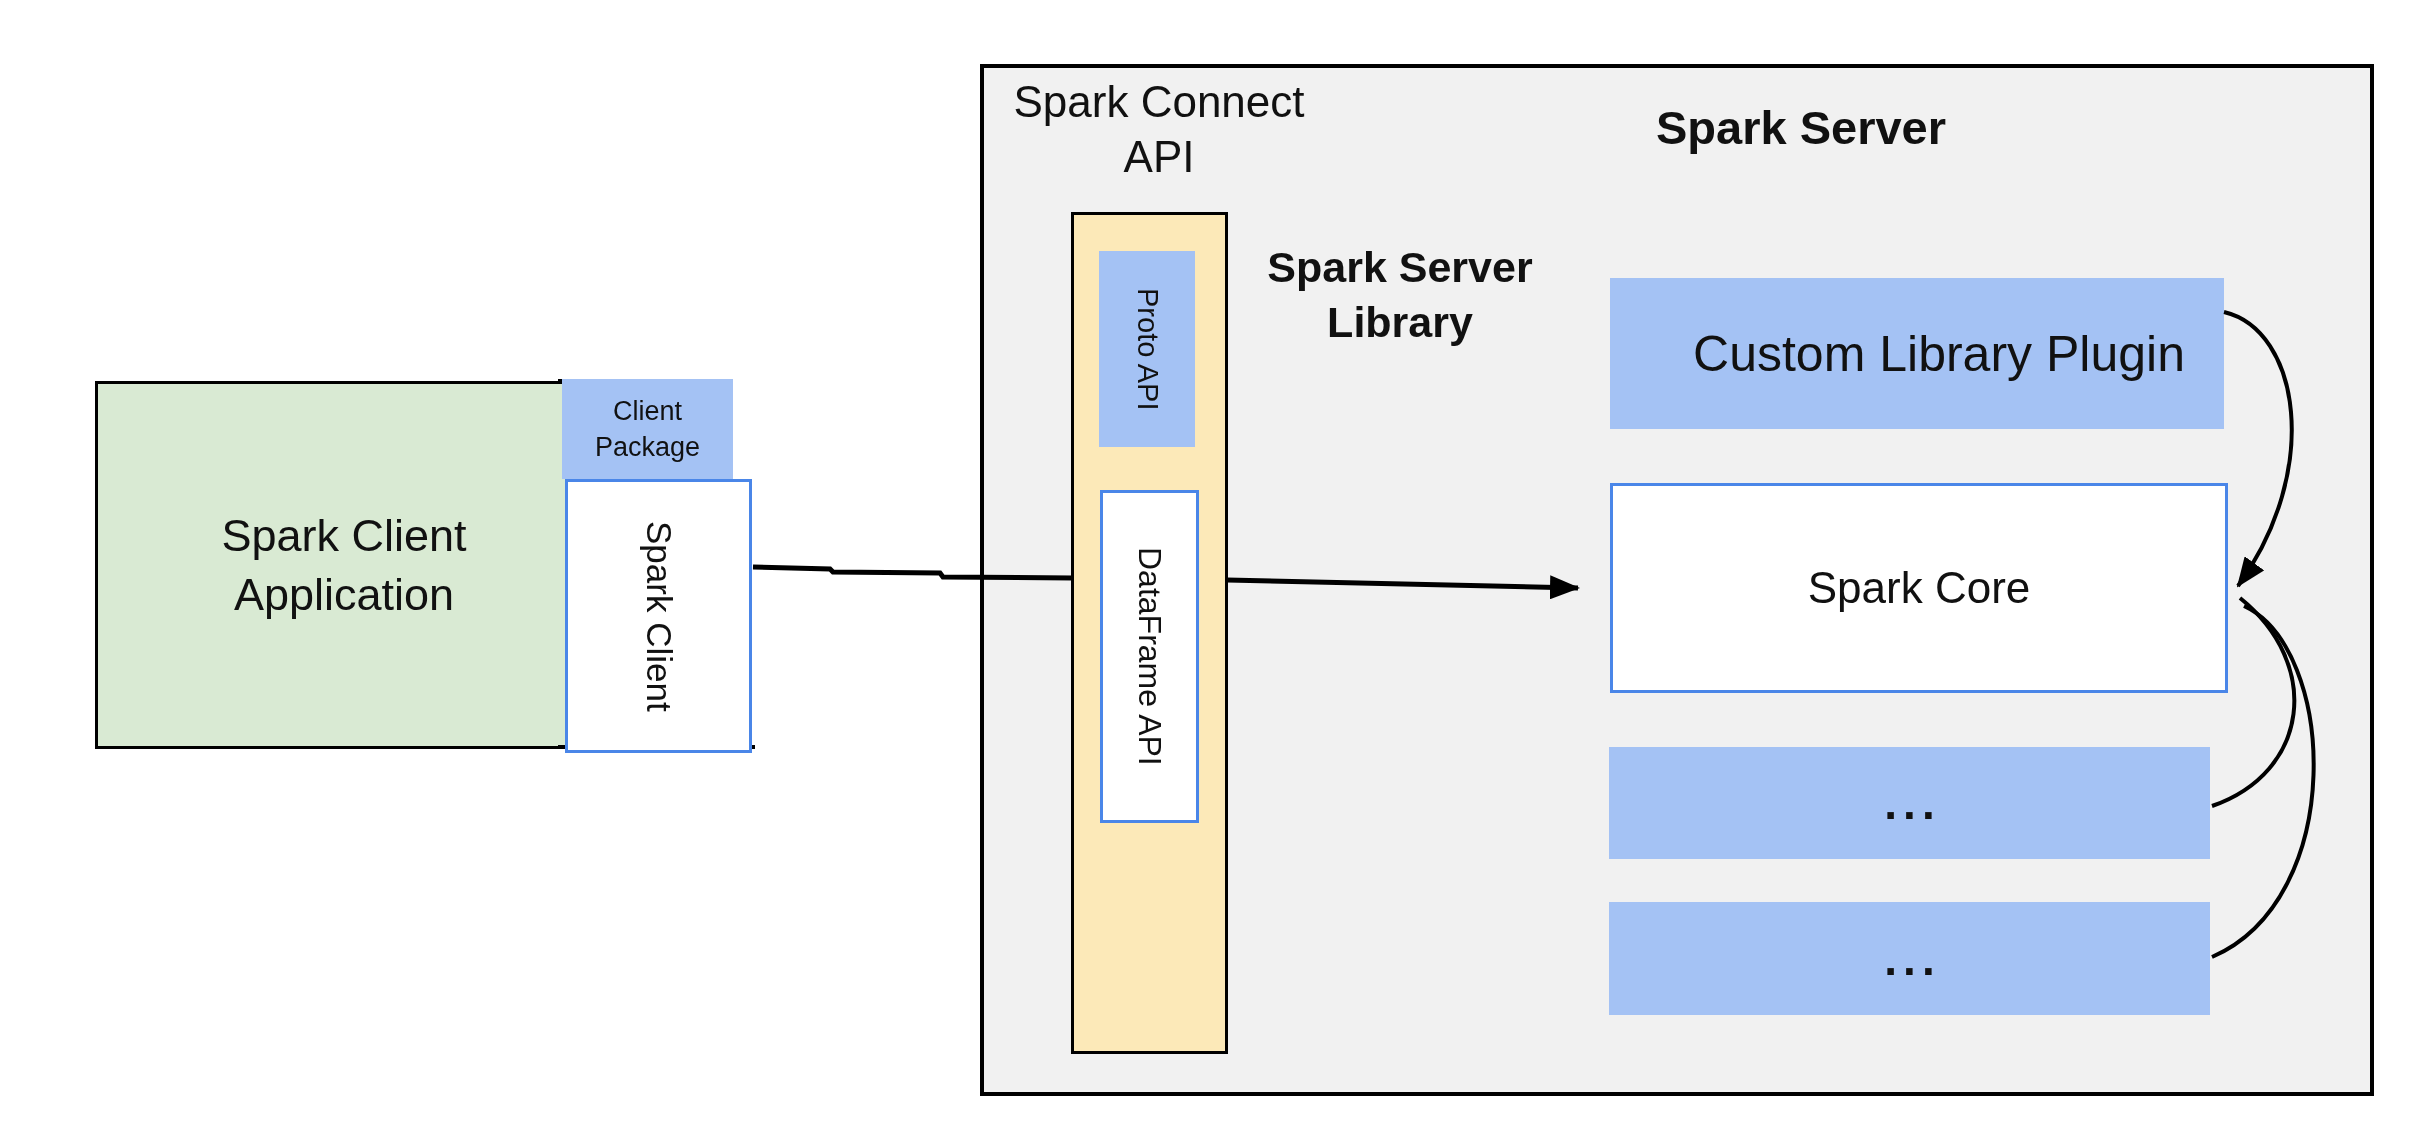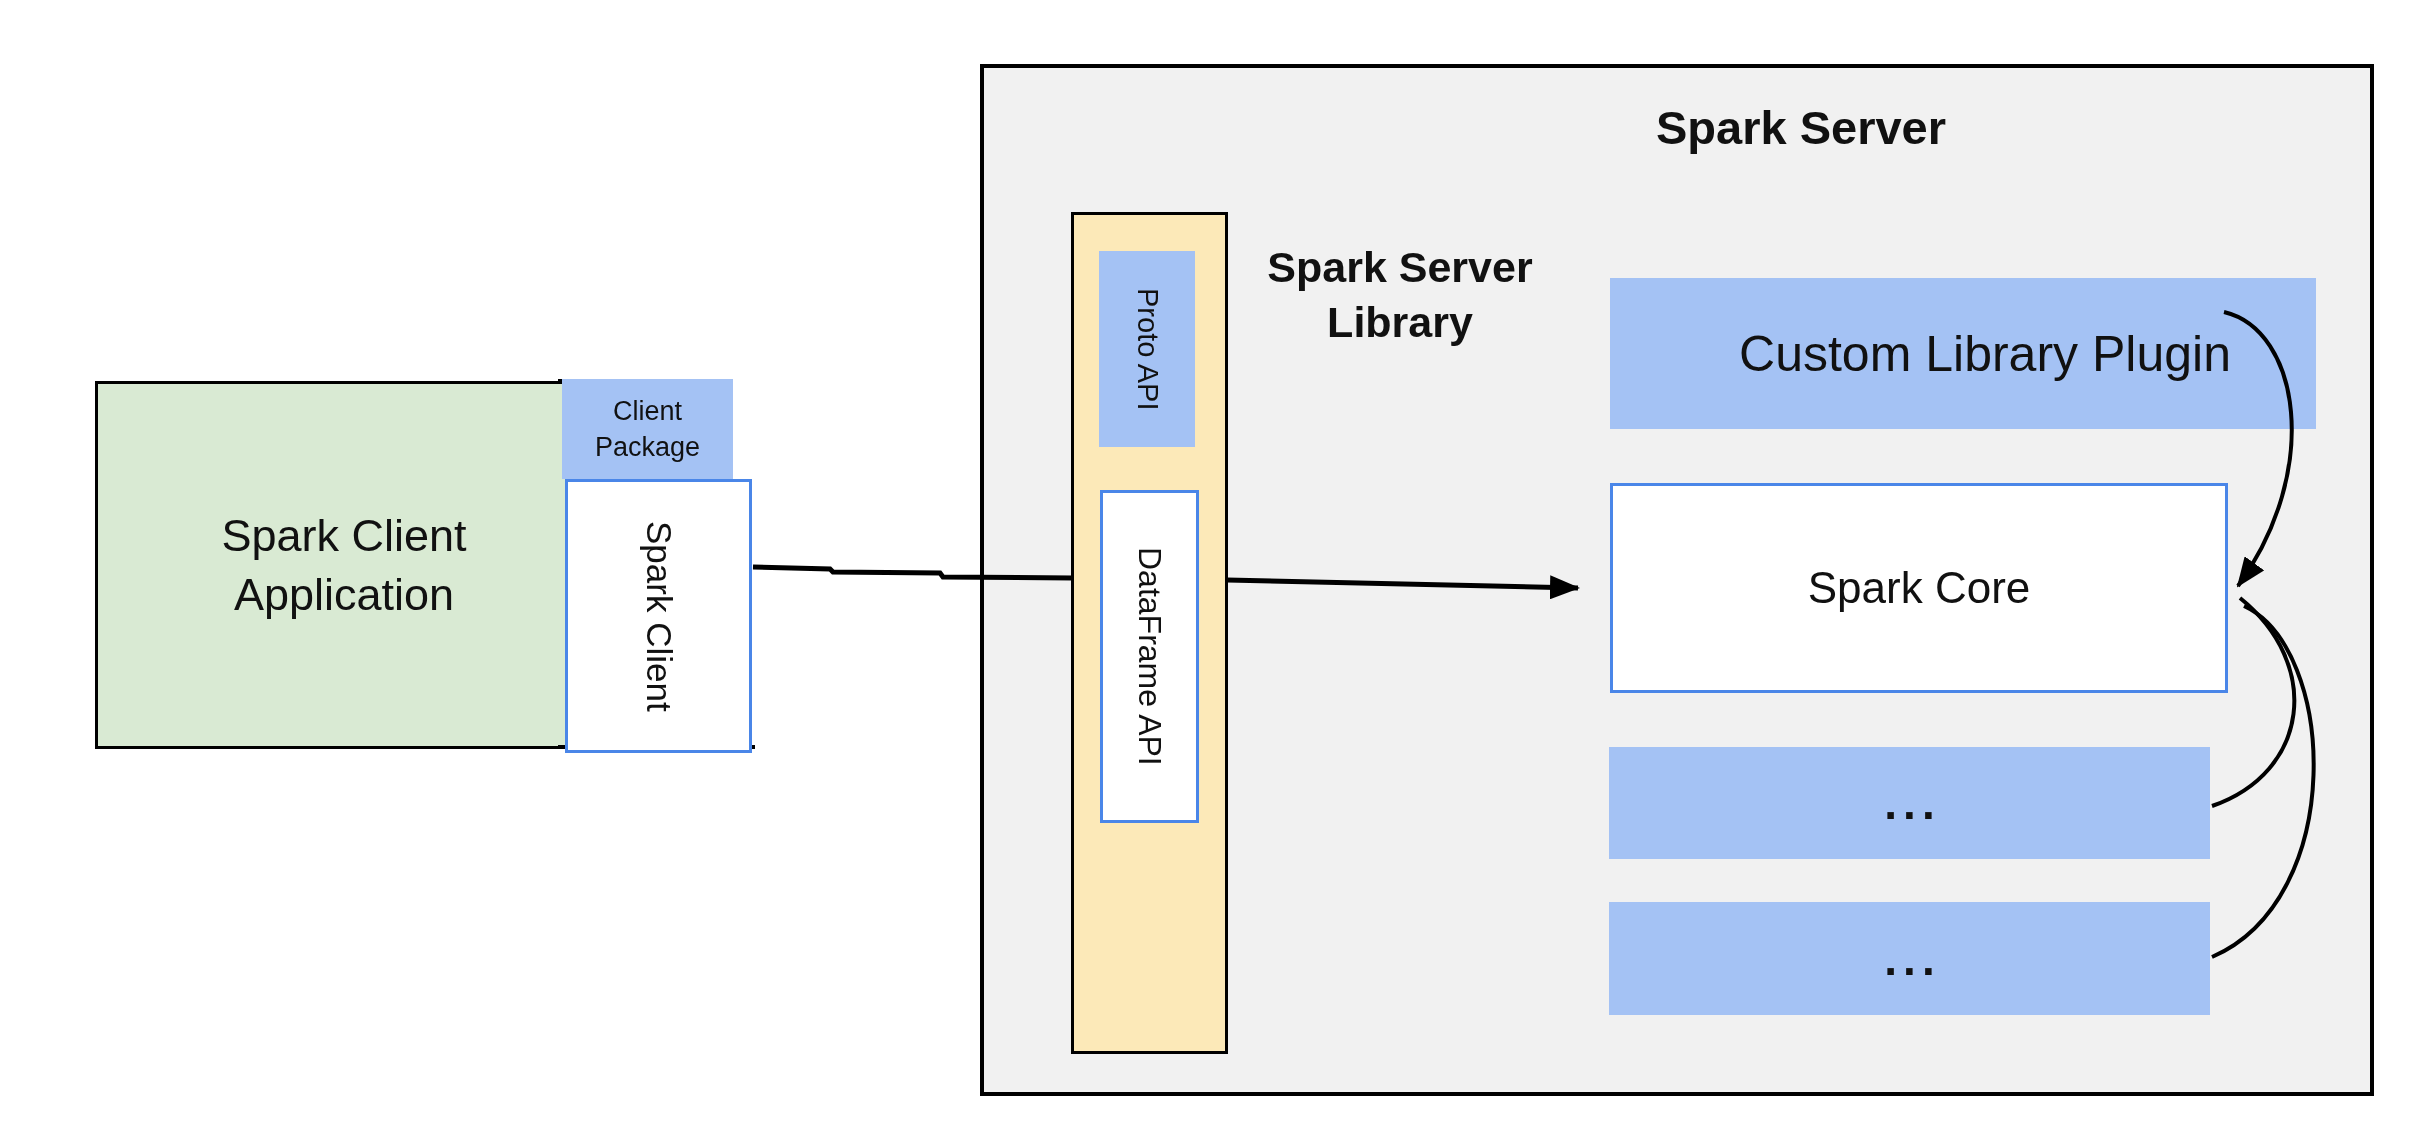--- a/index.html
+++ b/index.html
@@ -32,20 +32,21 @@
   .dots-label{font-size:46px; font-weight:bold; letter-spacing:6px; padding-left:6px;}
   svg.arrows{position:absolute; left:0; top:0; pointer-events:none;}
 </style>
 </head>
 <body>
 
 <div id="canvas">
 
   <div class="abs box-gray" style="left:980px; top:64px; width:1394px; height:1032px;"></div>
 
+  <div class="abs lbl title-label" style="left:999px; top:74px; width:320px;">Spark Connect API</div>
 
   <div class="abs lbl title-bold" style="left:1656px; top:100px; width:400px;">Spark Server</div>
 
   <div class="abs box-green center" style="left:61px; top:381px; width:498px; height:368px;">
     <div class="lbl big-label" style="width:430px;">Spark Client Application</div>
   </div>
 
   <div class="abs seg" style="left:558px; top:379px; width:58px; height:4px;"></div>
   <div class="abs seg" style="left:558px; top:745px; width:197px; height:4px;"></div>
 
@@ -62,21 +63,21 @@
   <div class="abs box-blue center" style="left:1099px; top:251px; width:96px; height:196px;">
     <div class="lbl vtext" style="font-size:29px;">Proto API</div>
   </div>
 
   <div class="abs box-white center" style="left:1100px; top:490px; width:99px; height:333px;">
     <div class="lbl vtext" style="font-size:32px;">DataFrame API</div>
   </div>
 
   <div class="abs lbl side-label" style="left:1250px; top:240px; width:300px;">Spark Server Library</div>
 
-  <div class="abs box-blue center" style="left:1610px; top:278px; width:706px; height:151px;padding-left:44px;">
+  <div class="abs box-blue center" style="left:1610px; top:278px; width:614px; height:151px;padding-left:44px;">
     <div class="lbl clp-label">Custom Library Plugin</div>
   </div>
 
   <div class="abs box-white center" style="left:1610px; top:483px; width:618px; height:210px;">
     <div class="lbl core-label">Spark Core</div>
   </div>
 
   <div class="abs box-blue center" style="left:1609px; top:747px; width:601px; height:112px;">
     <div class="lbl dots-label">...</div>
   </div>

